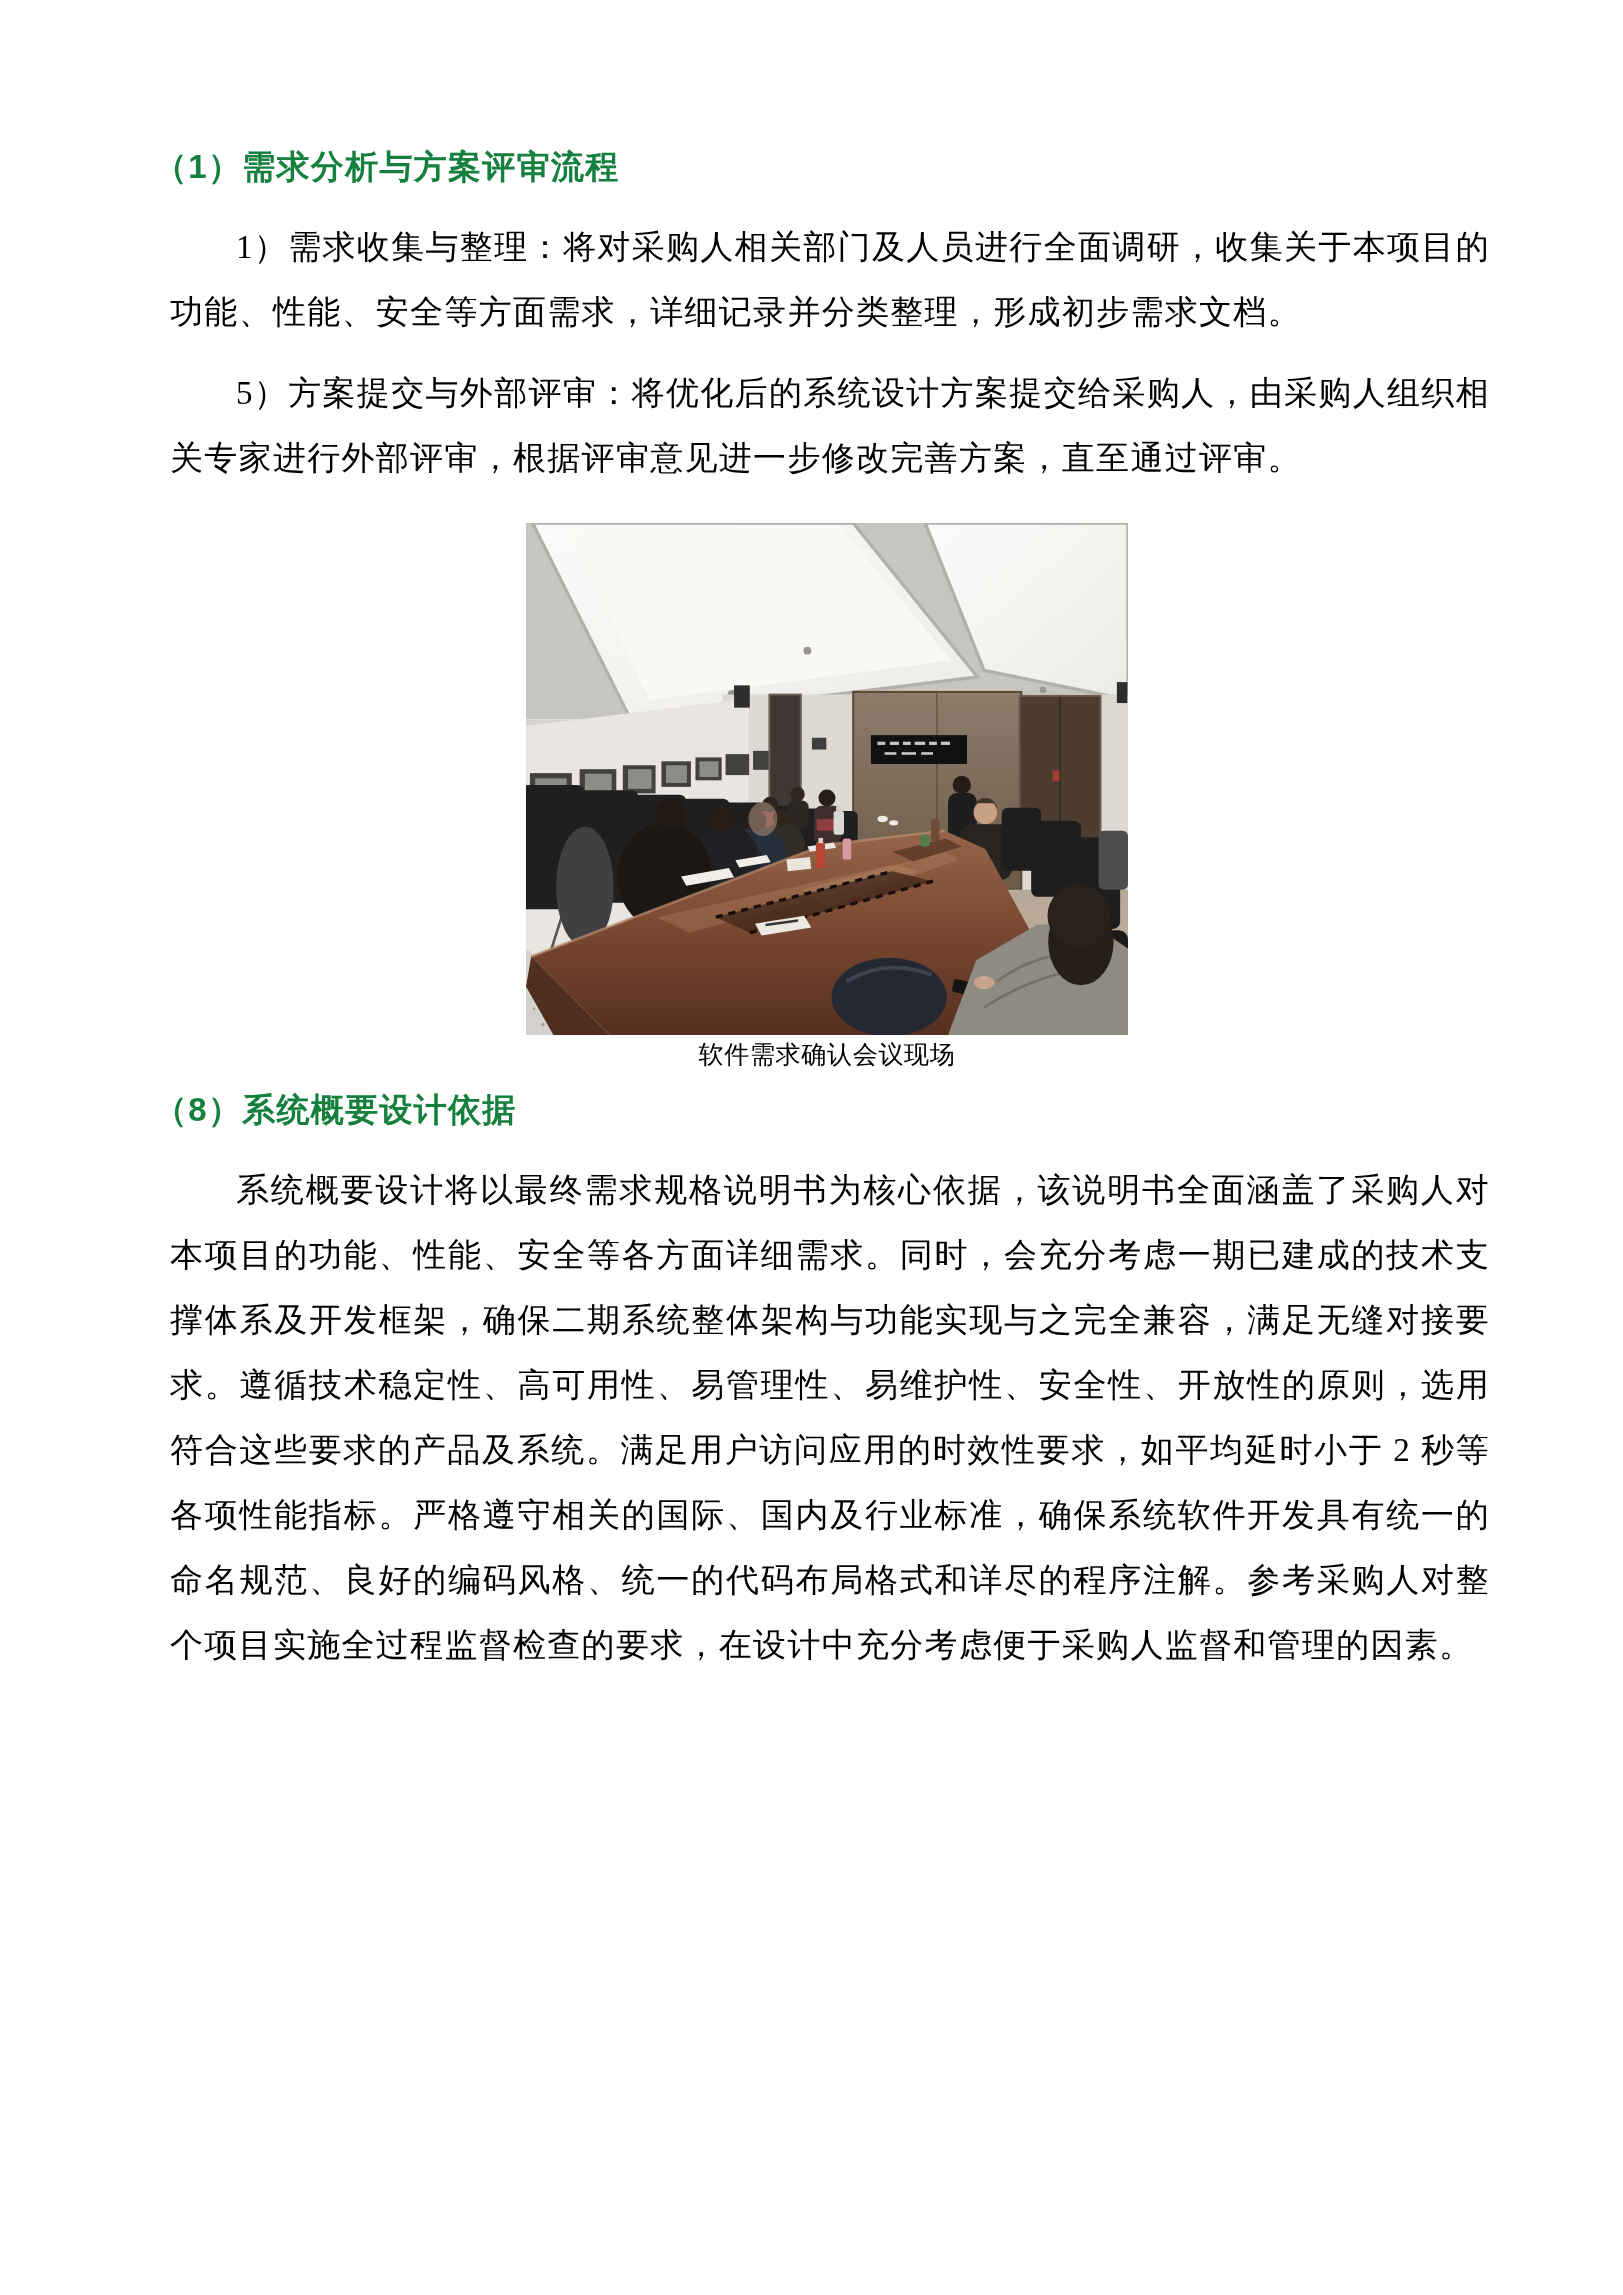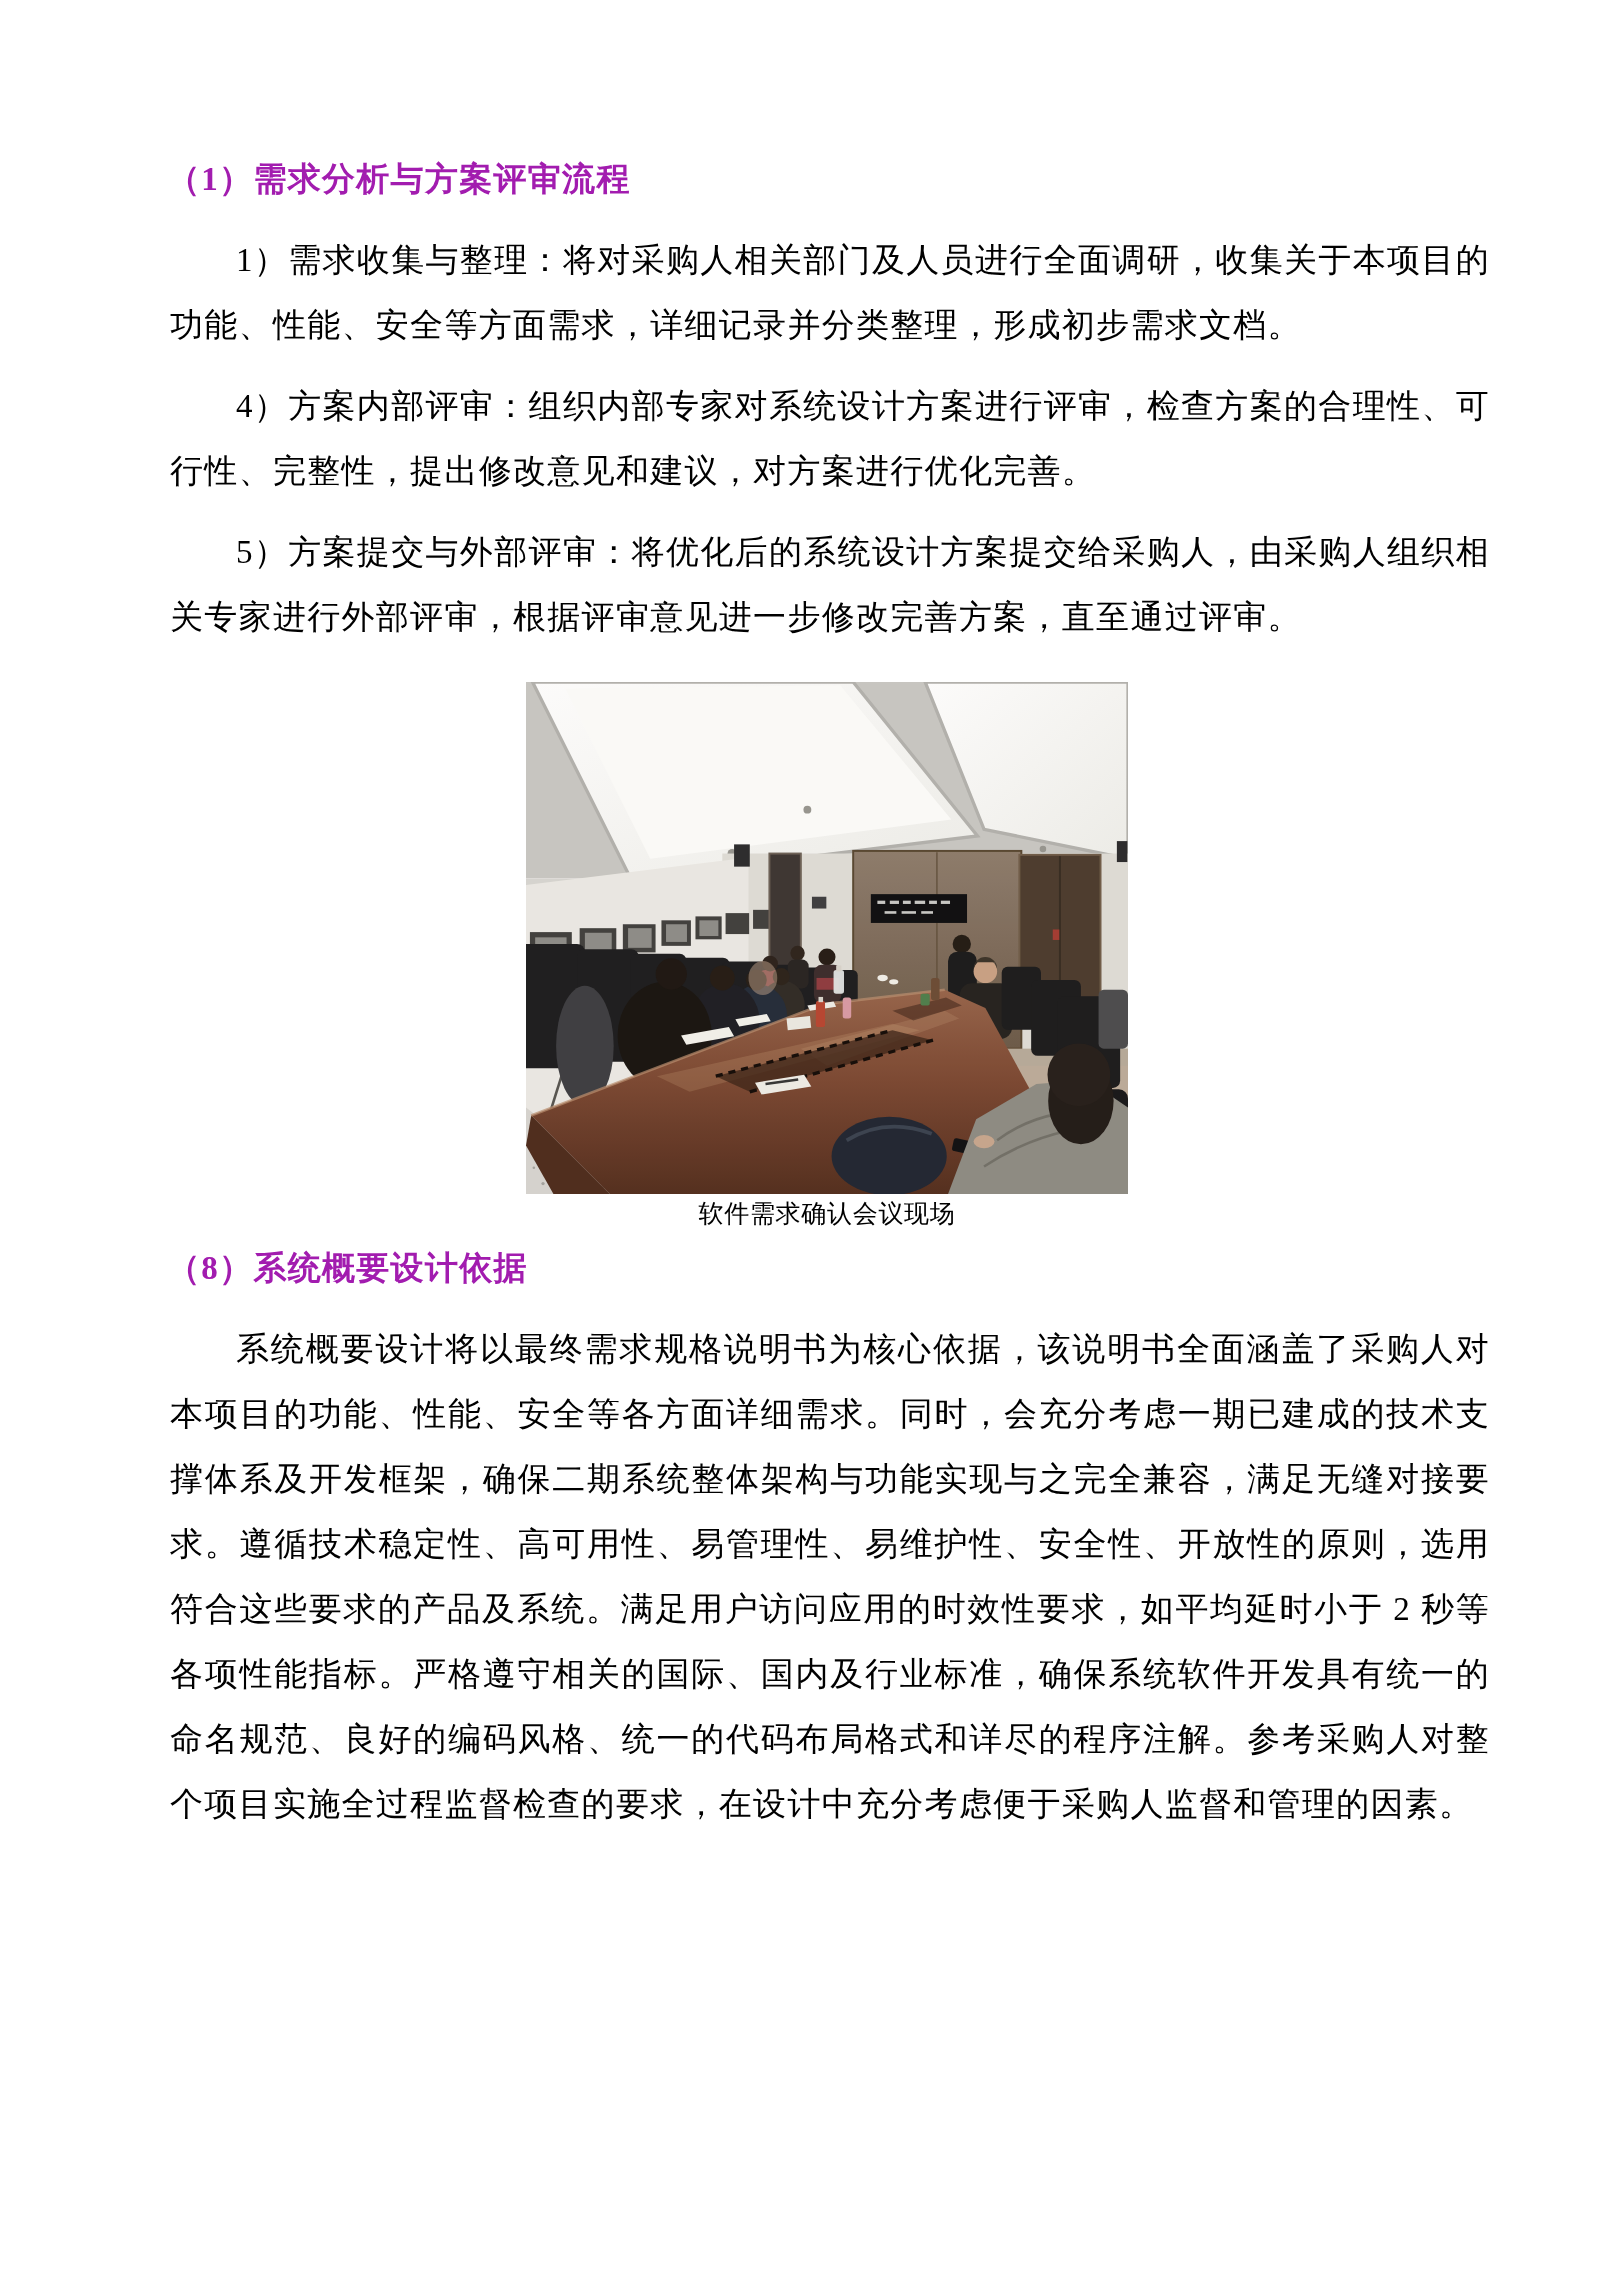--- a/index.html
+++ b/index.html
@@ -1,34 +1,33 @@
 <!DOCTYPE html>
 <html style="font-size:10.5px"><head>
 <meta charset="utf-8">
 <style>
   html,body{margin:0;padding:0;background:#ffffff;}
   .page{position:relative;width:1623px;height:2295px;background:#ffffff;overflow:hidden;}
   .content{position:absolute;left:154px;top:134px;width:1352px;color:#000000;}
-  .doc-heading{font-family:Liberation Serif, serif;font-weight:700;font-size:33px;line-height:65px;letter-spacing:1.3px;margin:13px;color:#a21caf;}
+  .doc-heading{font-family:Liberation Sans, sans-serif;font-weight:700;font-size:33px;line-height:65px;letter-spacing:1.3px;margin:0;color:#15803d;}
   .doc-para{font-family:"Liberation Serif",serif;font-size:33px;line-height:65px;letter-spacing:1.3px;margin:16px;text-align:justify;text-align-last:left;text-indent:2em;color:#000;}
   .h2-adjust{margin-top:-13px;}
   .h3-adjust{margin-top:-14.4px;}
   figure.meeting-figure{margin:0 0 0 356px;width:602px;padding:16px;}
   figure.meeting-figure svg{display:block;width:602px;height:512px;}
   figcaption.figure-caption{font-family:"Liberation Serif",serif;font-size:25px;line-height:39px;letter-spacing:0.7px;text-align:center;color:#000;}
 </style>
 </head>
 <body>
 
 <div class="page">
   <div class="content">
 
     <h3 class="doc-heading">（1）需求分析与方案评审流程</h3>
     <p class="doc-para">1）需求收集与整理：将对采购人相关部门及人员进行全面调研，收集关于本项目的功能、性能、安全等方面需求，详细记录并分类整理，形成初步需求文档。</p>
-    <p class="doc-para">4）方案内部评审：组织内部专家对系统设计方案进行评审，检查方案的合理性、可行性、完整性，提出修改意见和建议，对方案进行优化完善。</p>
     <p class="doc-para">5）方案提交与外部评审：将优化后的系统设计方案提交给采购人，由采购人组织相关专家进行外部评审，根据评审意见进一步修改完善方案，直至通过评审。</p>
 
     <figure class="meeting-figure">
       <svg viewBox="0 0 920 782" preserveAspectRatio="none" role="img">
         <defs>
           <linearGradient id="tg" x1="0" y1="0" x2="0" y2="1">
             <stop offset="0" stop-color="#966349"></stop>
             <stop offset="0.45" stop-color="#7a4630"></stop>
             <stop offset="1" stop-color="#522c1c"></stop>
           </linearGradient>

